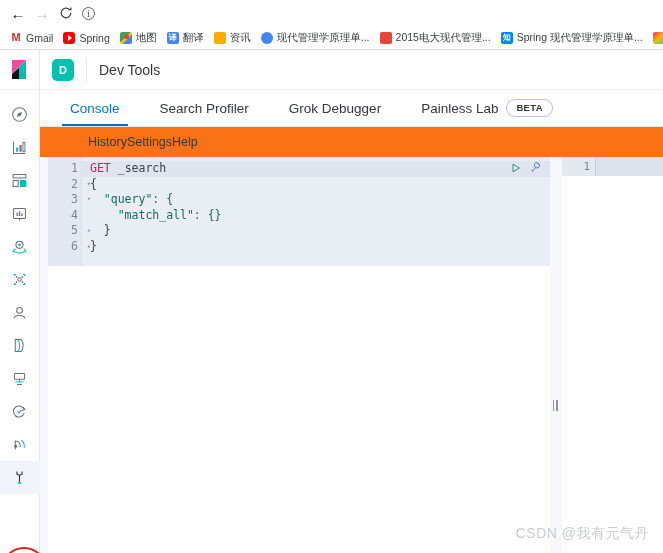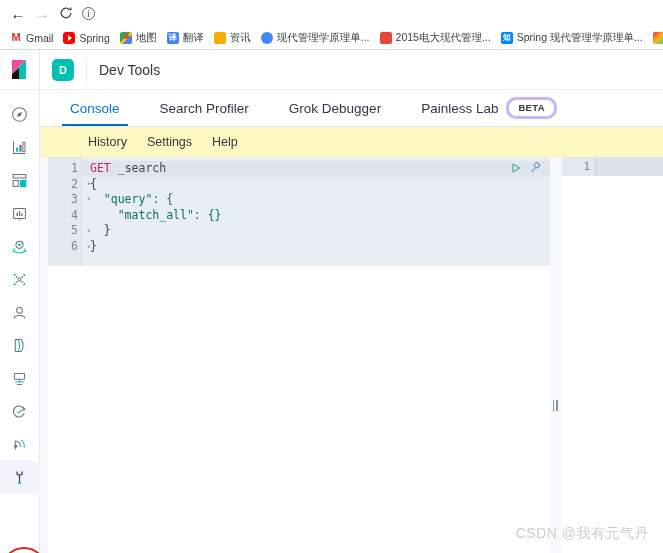--- a/index.html
+++ b/index.html
@@ -122,29 +122,29 @@
   .tab {
     height: 36px; padding: 0 16px; display: flex; align-items: center; gap: 8px;
     font-size: 13.5px; color: #343741; position: relative;
   }
   .tab.active { color: #0077cc; }
   .tab.active:after {
     content: ""; position: absolute; left: 8px; right: 8px; bottom: 0;
     height: 2px; background: #0071c2;
   }
   .beta-badge {
-    border: 3px solid #c4b5fd; border-radius: 10px;
+    border: 1px solid #c4b5fd; border-radius: 10px;
     font-size: 9.5px; font-weight: bold; color: #343741;
     padding: 2px 9px; letter-spacing: 0.3px; line-height: 1.25;
     background: #fff;
   }
 
   .submenu {
-    height: 30px; background: #fef9c3; display: flex; align-items: center;
-    padding-left: 48px; gap: 20px; font-size: 12.5px; color: #343741; text-align: right;
+    height: 30px; background: #f97316; display: flex; align-items: center;
+    padding-left: 48px; font-size: 12.5px; color: #343741; text-align: right;
   }
 
   
   .console {
     flex: 1; display: flex; min-height: 0; background: #f7f8fc;
     padding-left: 8px; position: relative;
   }
   .editor-pane {
     width: 502px; flex: none; background: #fff;
     display: flex; flex-direction: column; min-width: 0;

